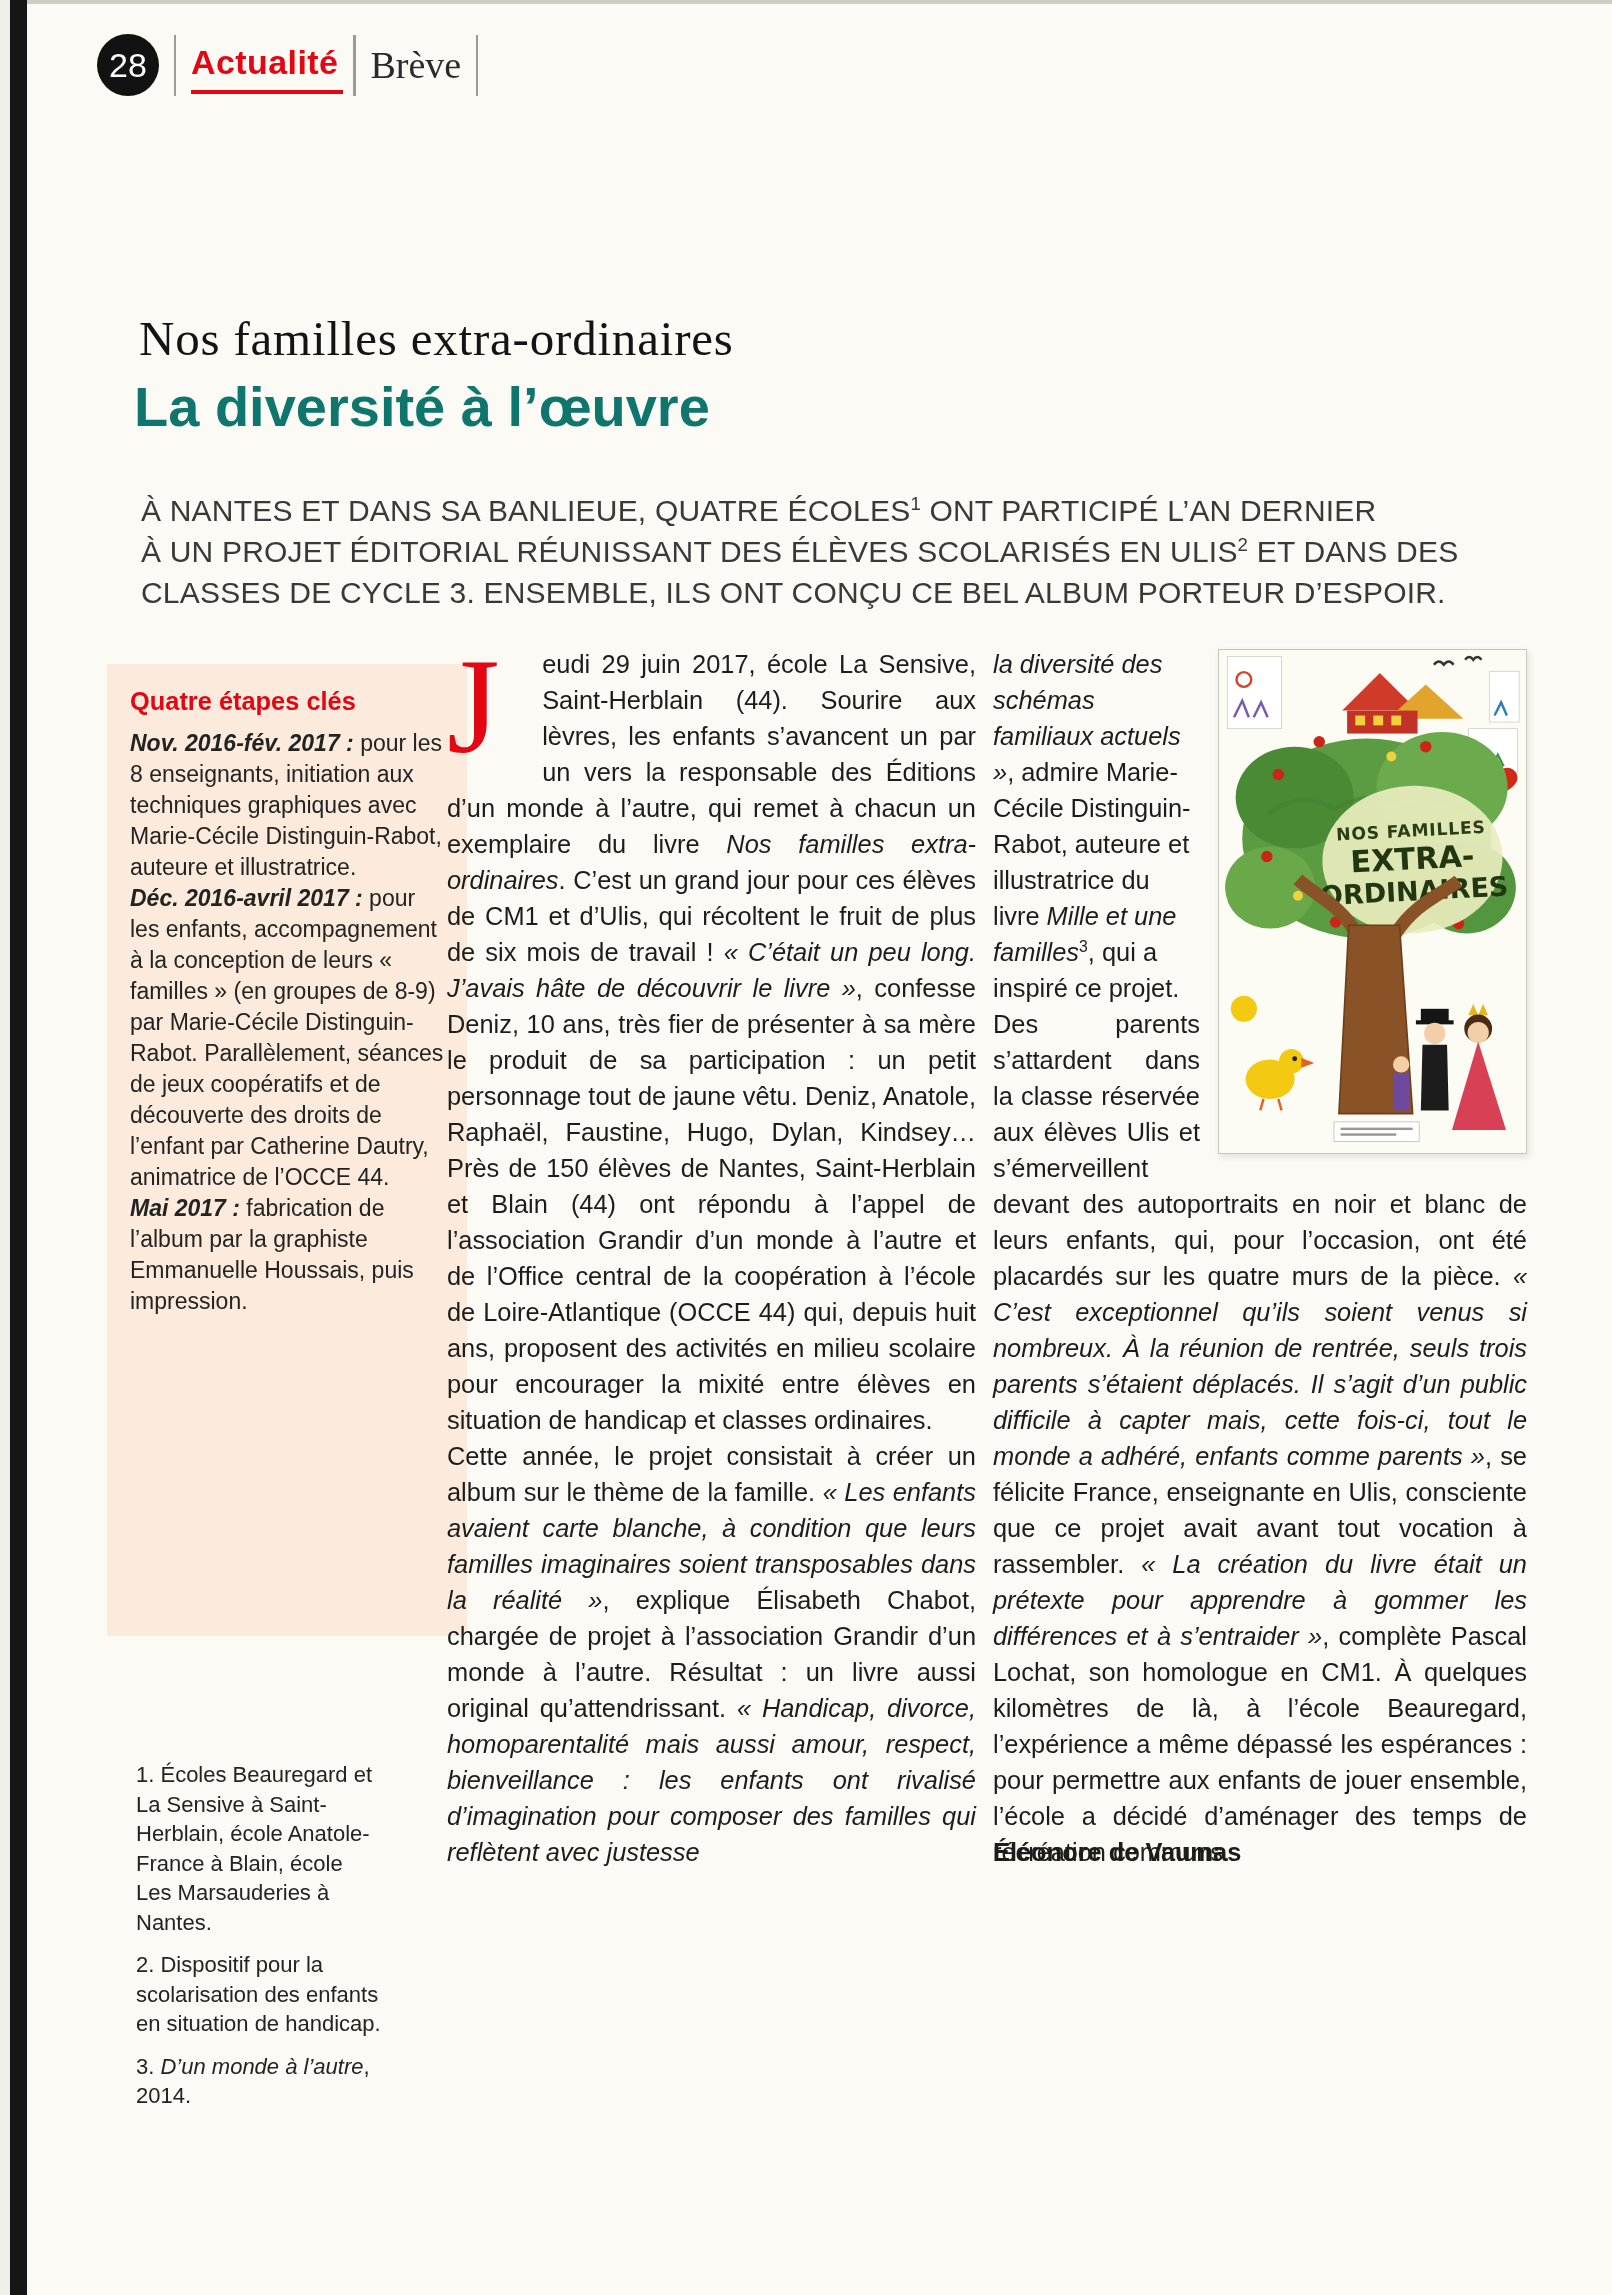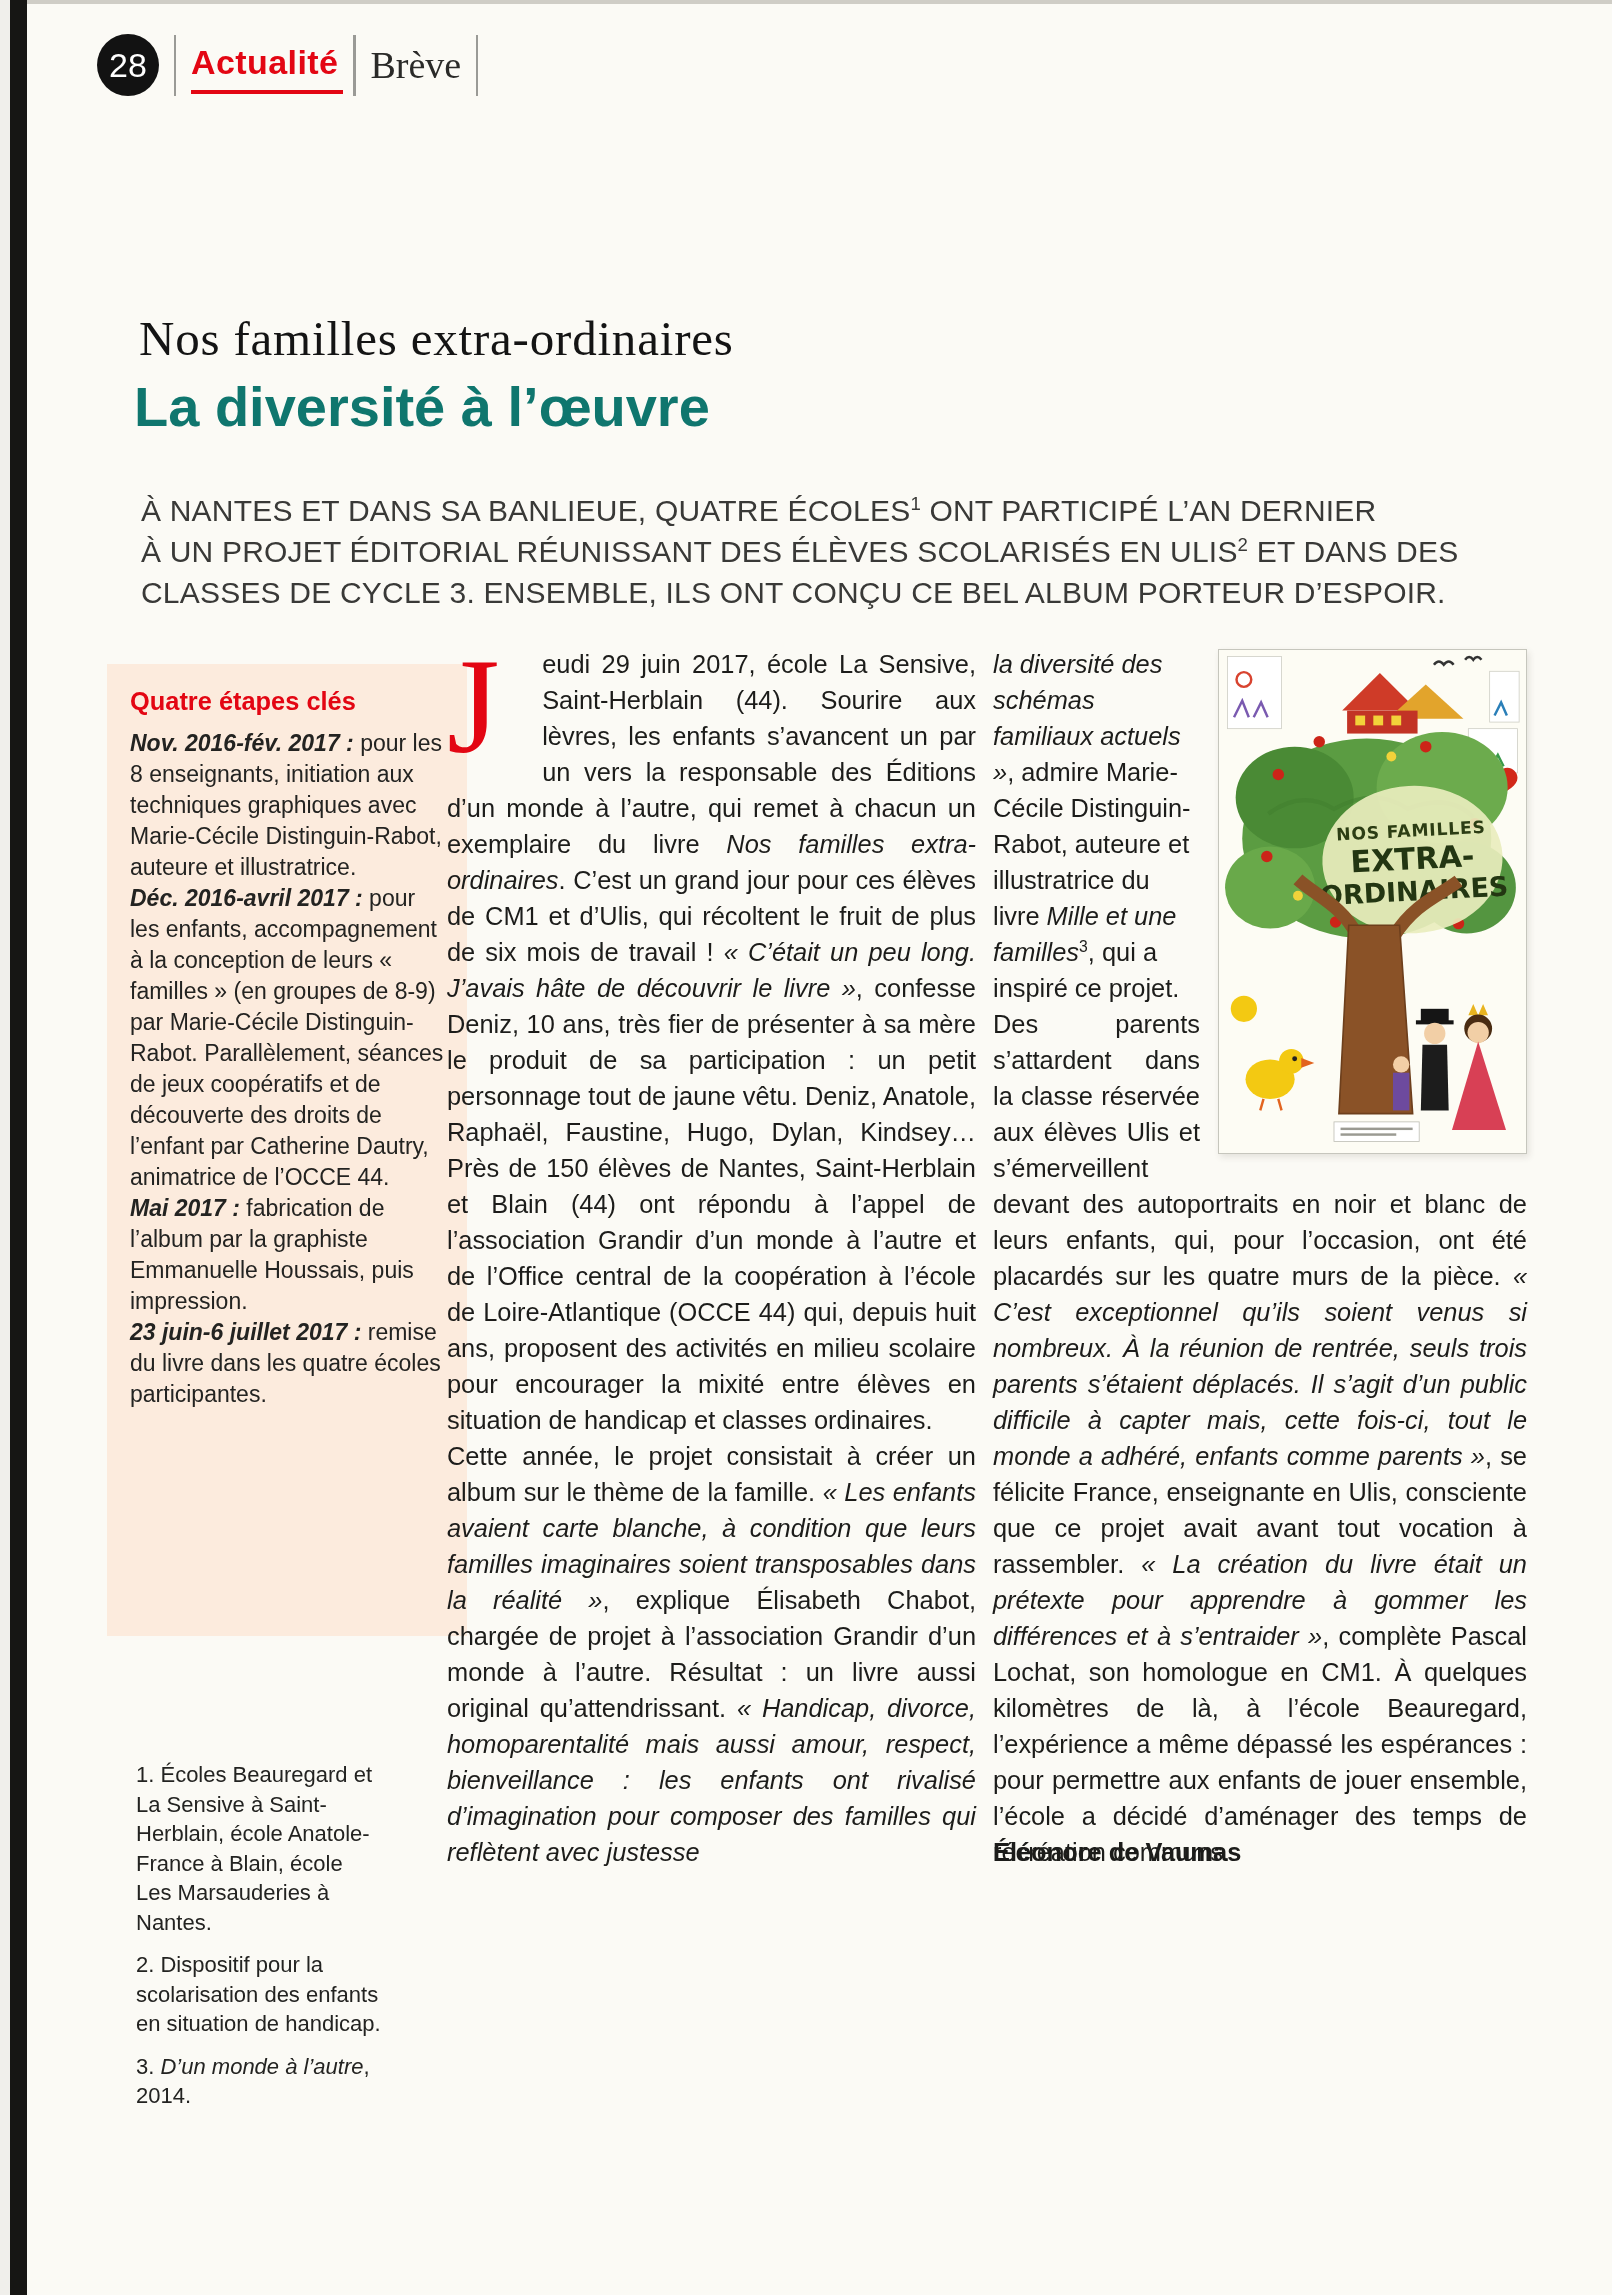--- a/index.html
+++ b/index.html
@@ -113,21 +113,20 @@
     <div><span>À NANTES ET DANS SA BANLIEUE, QUATRE ÉCOLES</span><span class="sup">1</span><span> ONT PARTICIPÉ L’AN DERNIER</span></div>
     <div><span>À UN PROJET ÉDITORIAL RÉUNISSANT DES ÉLÈVES SCOLARISÉS EN ULIS</span><span class="sup">2</span><span> ET DANS DES</span></div>
     <div><span>CLASSES DE CYCLE 3. ENSEMBLE, ILS ONT CONÇU CE BEL ALBUM PORTEUR D’ESPOIR.</span></div>
   </div>
 
   <div class="sidebar">
     <p class="sidebar-title">Quatre étapes clés</p>
     <p class="sidebar-step"><span class="it bd">Nov. 2016-fév. 2017 : </span><span>pour les 8 enseignants, initiation aux techniques graphiques avec Marie-Cécile Distinguin-Rabot, auteure et illustratrice.</span></p>
     <p class="sidebar-step"><span class="it bd">Déc. 2016-avril 2017 : </span><span>pour les enfants, accompagnement à la conception de leurs « familles » (en groupes de 8-9) par Marie-Cécile Distinguin-Rabot. Parallèlement, séances de jeux coopératifs et de découverte des droits de l’enfant par Catherine Dautry, animatrice de l’OCCE 44.</span></p>
     <p class="sidebar-step"><span class="it bd">Mai 2017 : </span><span>fabrication de l’album par la graphiste Emmanuelle Houssais, puis impression.</span></p>
-    <p class="sidebar-step"><span class="it bd">23 juin-6 juillet 2017 : </span><span>remise du livre dans les quatre écoles participantes.</span></p>
   </div>
 
   <div class="footnotes">
     <p class="footnote"><span>1. Écoles Beauregard et La Sensive à Saint-Herblain, école Anatole-France à Blain, école Les Marsauderies à Nantes.</span></p>
     <p class="footnote"><span>2. Dispositif pour la scolarisation des enfants en situation de handicap.</span></p>
     <p class="footnote"><span>3. </span><span class="it">D’un monde à l’autre</span><span>, 2014.</span></p>
   </div>
 
   <div class="col1">
     <p class="body-p">

